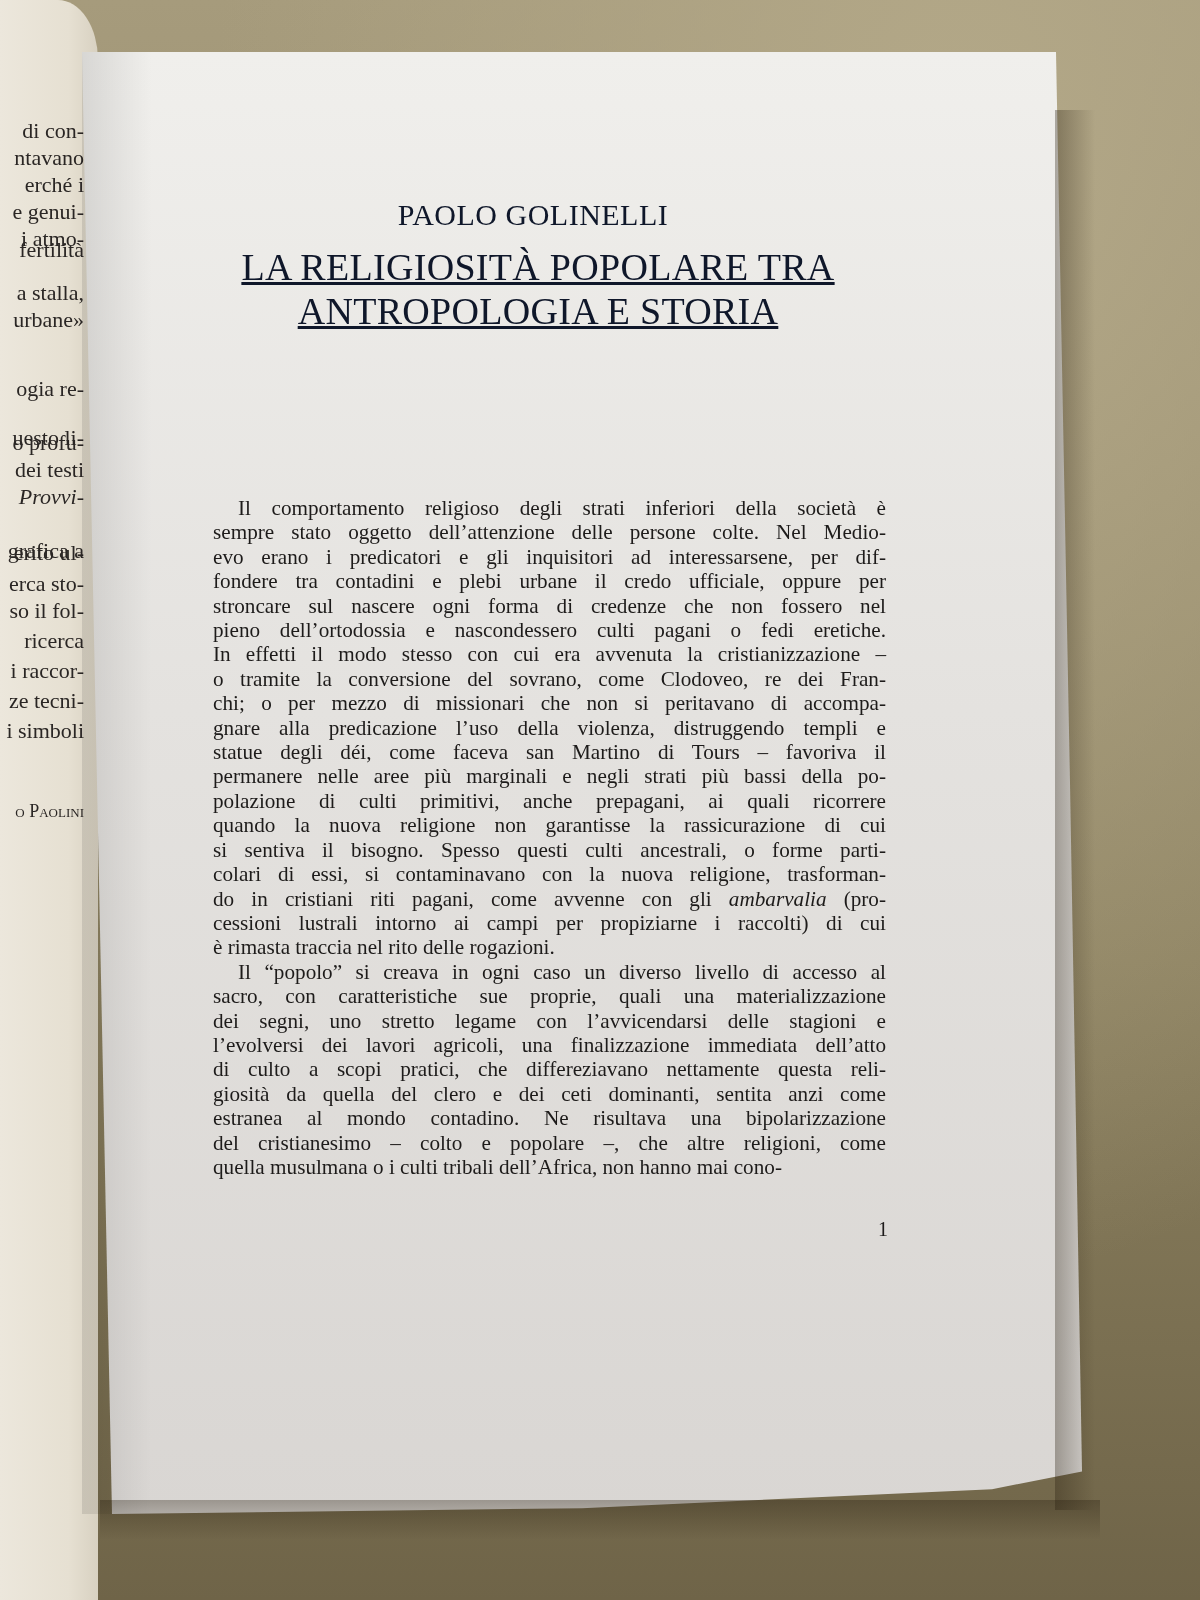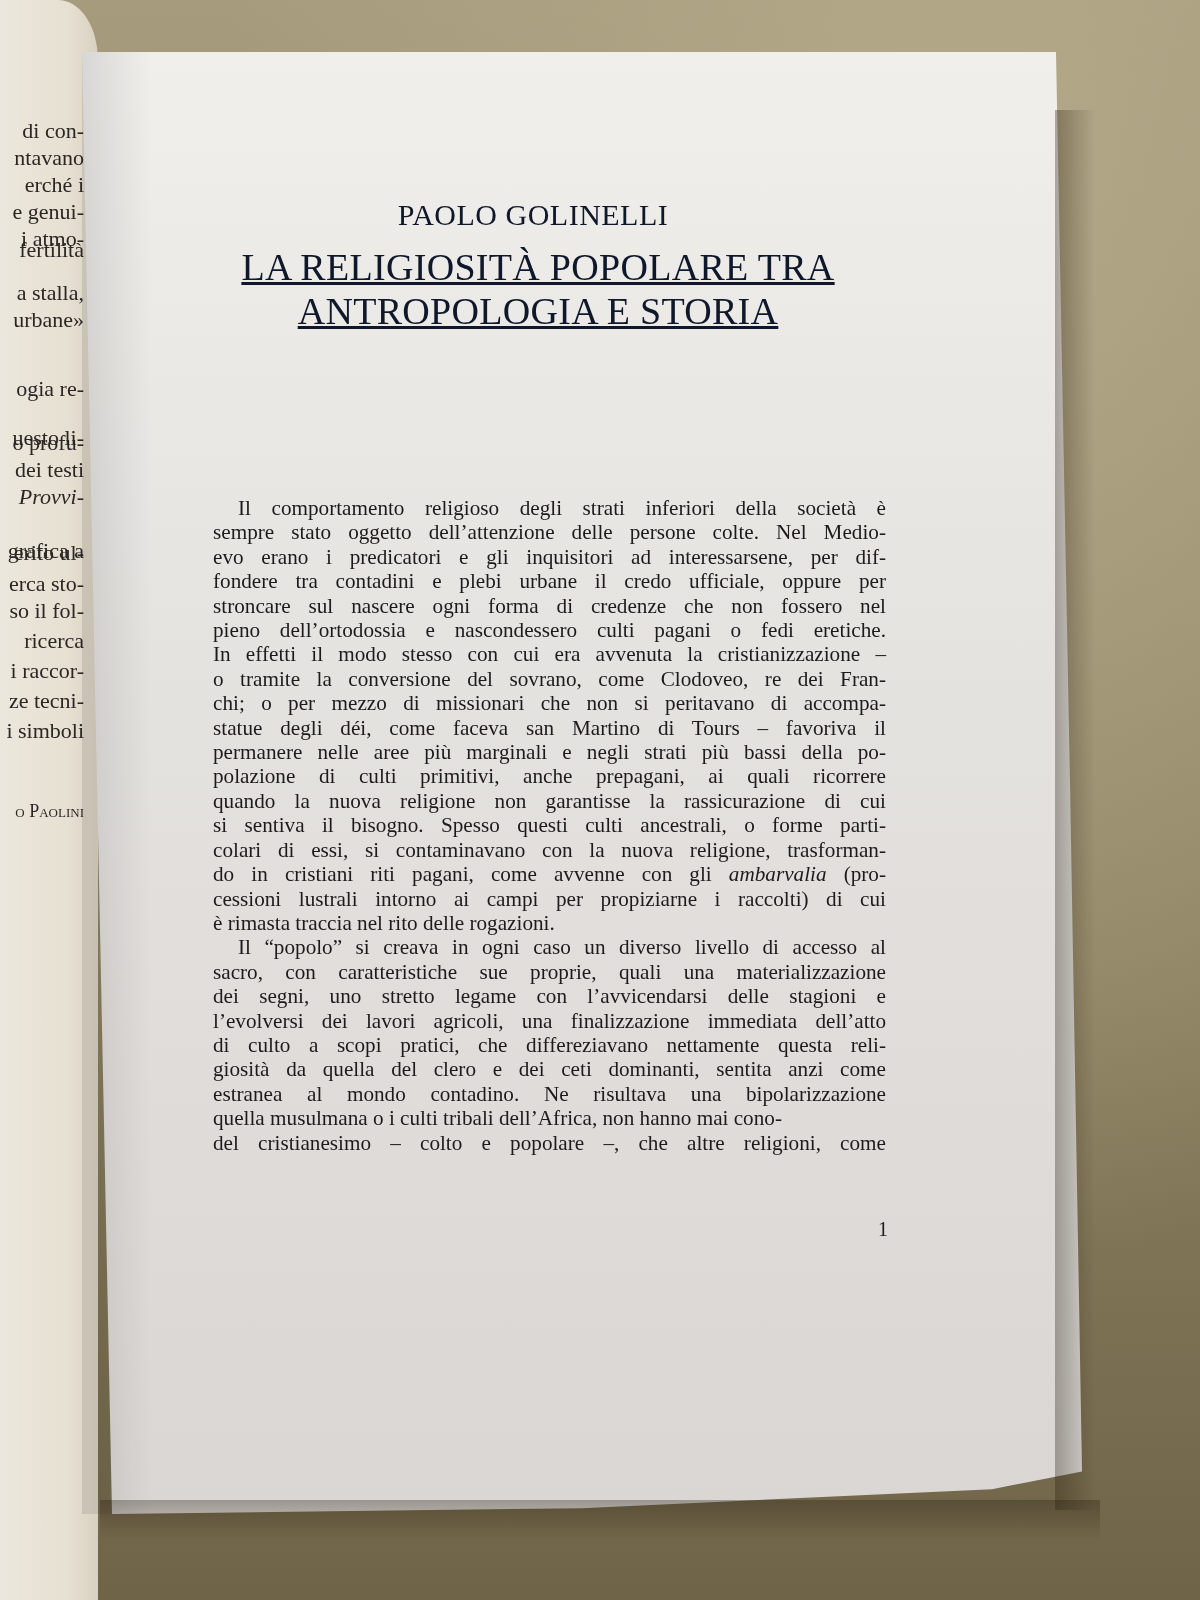--- a/index.html
+++ b/index.html
@@ -115,36 +115,37 @@
   <p class="para" id="para-0">
       <span class="line first">Il comportamento religioso degli strati inferiori della società è</span>
       <span class="line">sempre stato oggetto dell’attenzione delle persone colte. Nel Medio-</span>
       <span class="line">evo erano i predicatori e gli inquisitori ad interessarsene, per dif-</span>
       <span class="line">fondere tra contadini e plebi urbane il credo ufficiale, oppure per</span>
       <span class="line">stroncare sul nascere ogni forma di credenze che non fossero nel</span>
       <span class="line">pieno dell’ortodossia e nascondessero culti pagani o fedi eretiche.</span>
       <span class="line">In effetti il modo stesso con cui era avvenuta la cristianizzazione –</span>
       <span class="line">o tramite la conversione del sovrano, come Clodoveo, re dei Fran-</span>
       <span class="line">chi; o per mezzo di missionari che non si peritavano di accompa-</span>
+      <span class="line">gnare alla predicazione l’uso della violenza, distruggendo templi e</span>
       <span class="line">statue degli déi, come faceva san Martino di Tours – favoriva il</span>
       <span class="line">permanere nelle aree più marginali e negli strati più bassi della po-</span>
       <span class="line">polazione di culti primitivi, anche prepagani, ai quali ricorrere</span>
       <span class="line">quando la nuova religione non garantisse la rassicurazione di cui</span>
       <span class="line">si sentiva il bisogno. Spesso questi culti ancestrali, o forme parti-</span>
       <span class="line">colari di essi, si contaminavano con la nuova religione, trasforman-</span>
       <span class="line">do in cristiani riti pagani, come avvenne con gli <em>ambarvalia</em> (pro-</span>
       <span class="line">cessioni lustrali intorno ai campi per propiziarne i raccolti) di cui</span>
       <span class="line last">è rimasta traccia nel rito delle rogazioni.</span>
     </p>
   <p class="para" id="para-1">
       <span class="line first">Il “popolo” si creava in ogni caso un diverso livello di accesso al</span>
       <span class="line">sacro, con caratteristiche sue proprie, quali una materializzazione</span>
       <span class="line">dei segni, uno stretto legame con l’avvicendarsi delle stagioni e</span>
       <span class="line">l’evolversi dei lavori agricoli, una finalizzazione immediata dell’atto</span>
       <span class="line">di culto a scopi pratici, che differeziavano nettamente questa reli-</span>
       <span class="line">giosità da quella del clero e dei ceti dominanti, sentita anzi come</span>
       <span class="line">estranea al mondo contadino. Ne risultava una bipolarizzazione</span>
+      <span class="line">del cristianesimo – colto e popolare –, che altre religioni, come</span>
       <span class="line last">quella musulmana o i culti tribali dell’Africa, non hanno mai cono-</span>
-      <span class="line">del cristianesimo – colto e popolare –, che altre religioni, come</span>
     </p>
 </div>
 
 <div class="page-number">1</div>
 
 </body></html>

